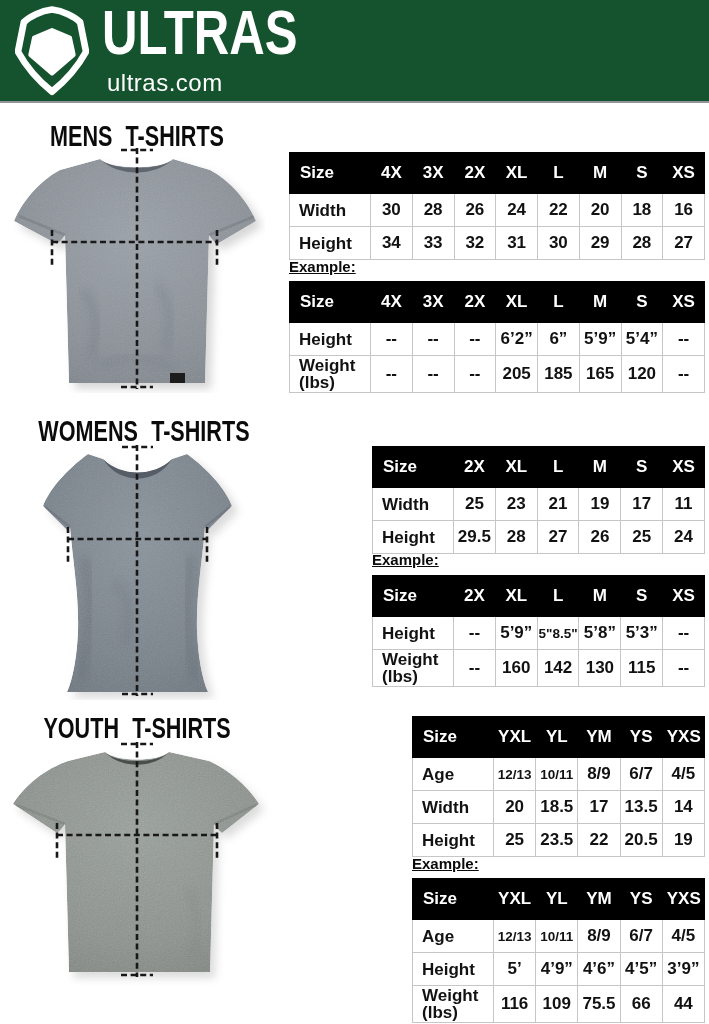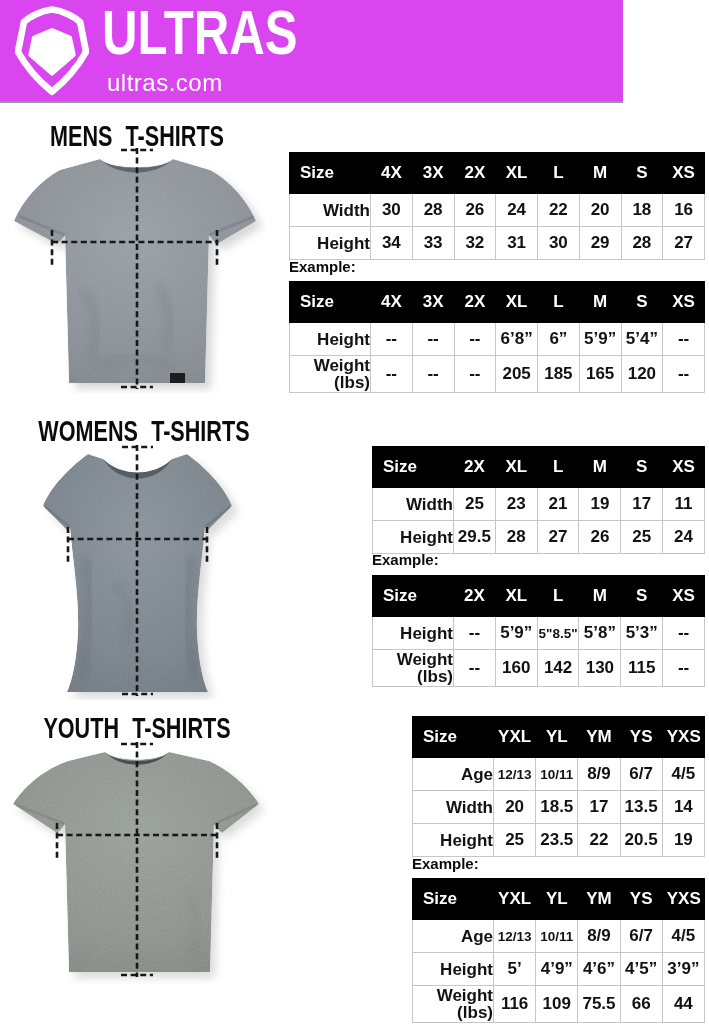--- a/index.html
+++ b/index.html
@@ -3,22 +3,22 @@
 <meta charset="utf-8">
 <style>
   html,body { margin:0; padding:0; background:#ffffff; }
   .page {
     position:relative; width:709px; height:1024px; overflow:hidden;
     background:#ffffff; font-family:"Liberation Sans", sans-serif;
   }
 
   
   .bar {
-    position:absolute; left:0; top:0; width:623px; height:101px;
-    background:#d946ef; border-bottom:2px solid #90959a;
+    position:absolute; left:0; top:0; width:709px; height:101px;
+    background:#14532d; border-bottom:2px solid #90959a;
   }
   .logo { position:absolute; left:15px; top:5px; width:74px; height:92px; }
   .brand-name {
     position:absolute; left:102px; top:-2px; color:#ffffff;
     font-size:63px; font-weight:bold; line-height:68px; letter-spacing:0px;
     transform:scaleX(0.78); transform-origin:left top; white-space:nowrap;
   }
   .brand-site {
     position:absolute; left:107px; top:69px; color:#ffffff;
     font-size:24px; font-weight:normal; letter-spacing:0.5px;
@@ -57,26 +57,26 @@
   table.size-table th {
     background:#000000; color:#ffffff; border:1px solid #000000;
     font-size:17px; font-weight:bold; height:32px; padding:4px; text-align:center;
   }
   table.size-table th.corner { text-align:left; padding-left:10px; }
   table.size-table tbody td {
     border:1px solid #c6c6c6; color:#121212; font-weight:bold;
     font-size:17px; text-align:center; height:30px; padding:1px 0;
   }
   table.size-table td.rowlabel {
-    text-align:right; padding-left:9px; line-height:17px;
+    text-align:left; padding-left:9px; line-height:17px;
   }
   table.size-table .sm { font-size:13.5px; }
 
   .example-label {
-    position:absolute; font-size:15px; font-weight:bold; color:#0b0b0b;
+    position:absolute; font-size:15px; font-weight:bold; color:#0b0b0b;text-decoration:underline;
   }
   #mens-example   { left:289px; top:258px; }
   #womens-example { left:372px; top:551px; }
   #youth-example  { left:412px; top:855px; }
 </style>
 </head>
 <body>
 
 <div class="page">
 
@@ -211,21 +211,21 @@
           <th>S</th>
           <th>XS</th>
         </tr>
       </thead>
       <tbody>
         <tr>
           <td class="rowlabel">Height</td>
           <td>--</td>
           <td>--</td>
           <td>--</td>
-          <td>6’8”</td>
+          <td>6’2”</td>
           <td>6”</td>
           <td>5’9”</td>
           <td>5’4”</td>
           <td>--</td>
         </tr>
         <tr>
           <td class="rowlabel">Weight (lbs)</td>
           <td>--</td>
           <td>--</td>
           <td>--</td>

